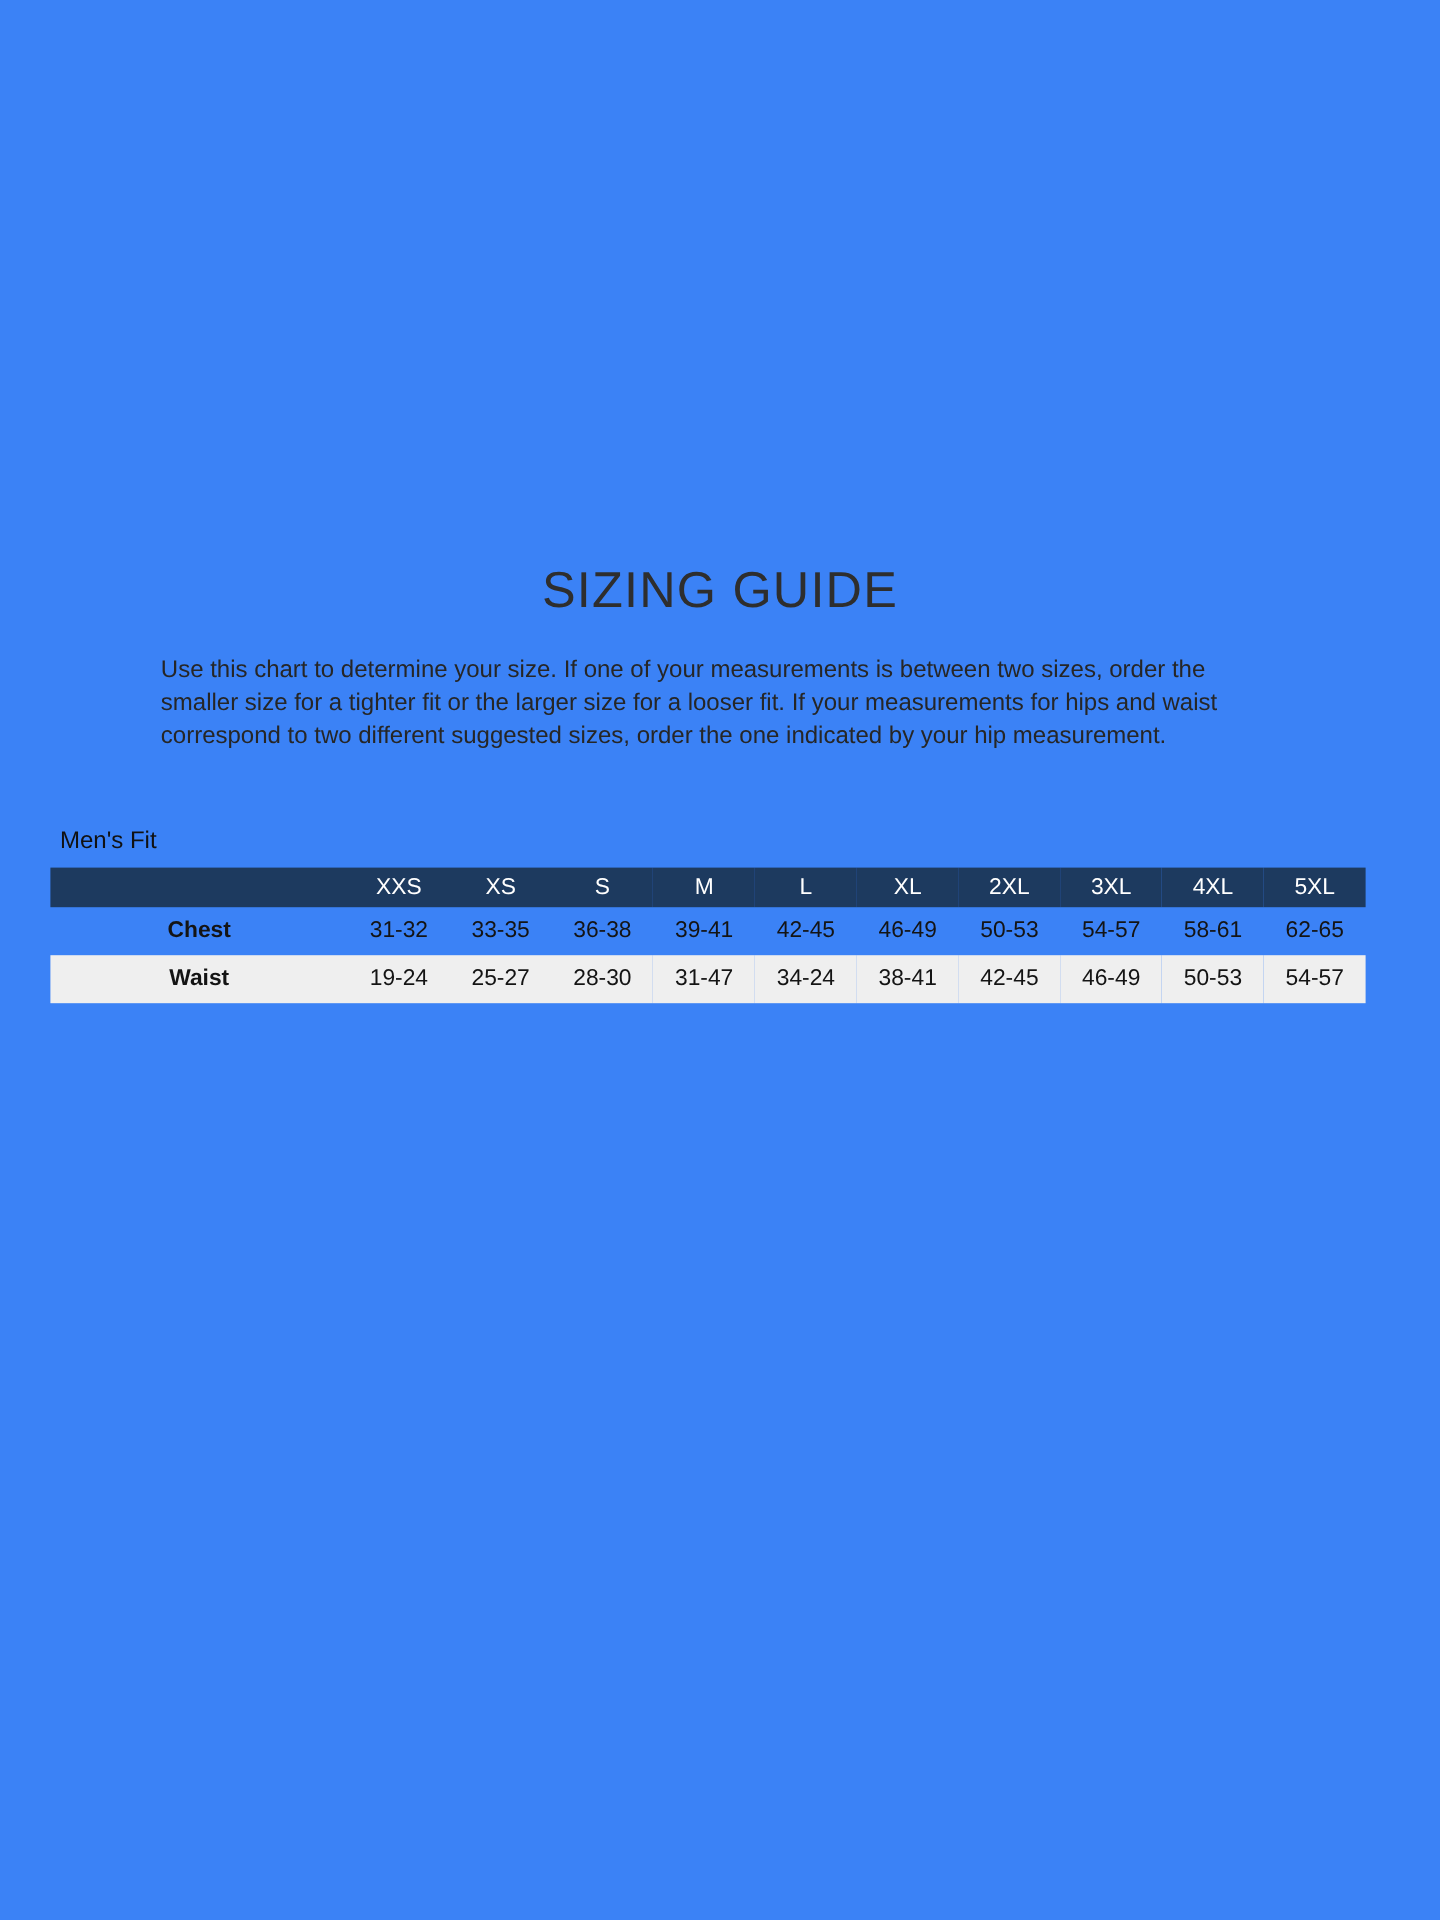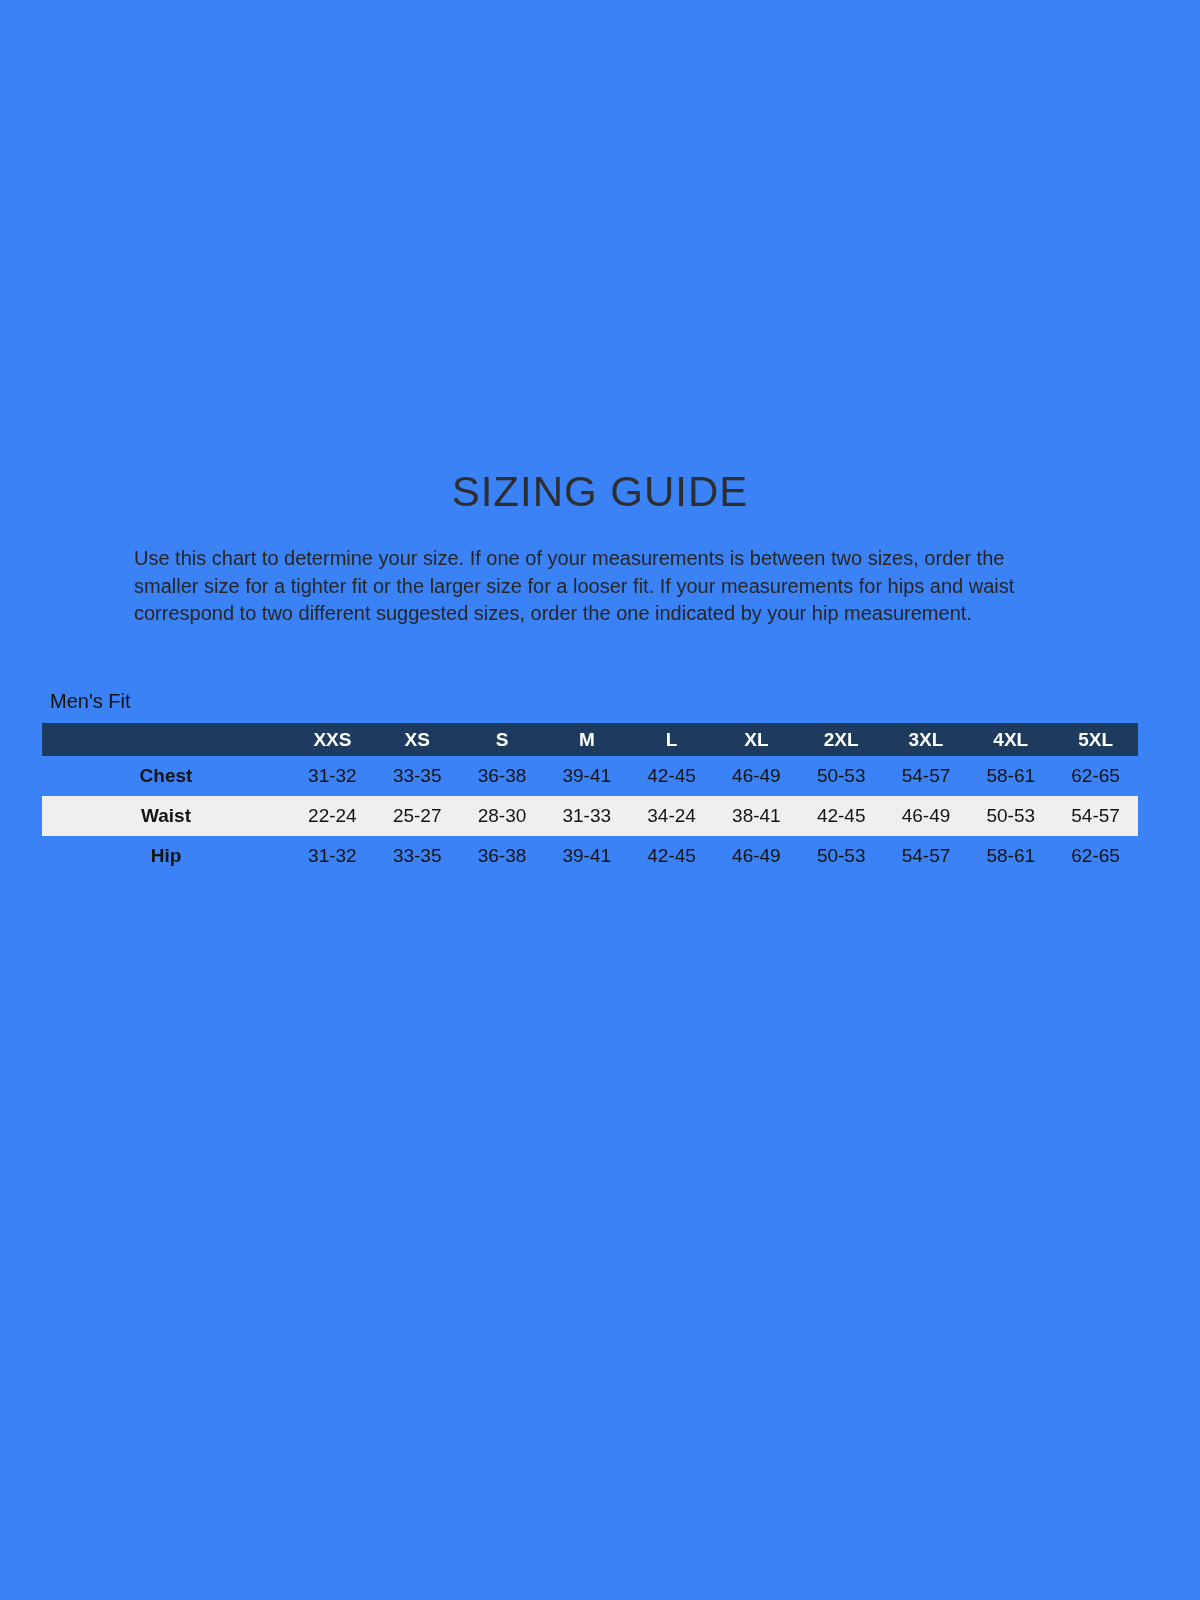--- a/index.html
+++ b/index.html
@@ -58,21 +58,21 @@
   .size-table th,
   .size-table td {
     padding: 0;
     text-align: center;
     font-size: 19px;
     white-space: nowrap;
   }
   .size-table thead th {
     background: var(--header-bg, #1d3a5f);
     color: var(--header-text, #ffffff);
-    font-weight: 700;
+    font-weight: 400;
     height: 33px;
   }
   .size-table tbody td {
     height: 40px;
     color: #141414;
   }
   .size-table tbody tr.alt { background: var(--alt-row-bg, #efefef); }
   .size-table td.row-label { font-weight: 700; }
 </style>
 </head>
@@ -115,40 +115,27 @@
         <td>39-41</td>
         <td>42-45</td>
         <td>46-49</td>
         <td>50-53</td>
         <td>54-57</td>
         <td>58-61</td>
         <td>62-65</td>
       </tr>
       <tr class="alt">
         <td class="row-label">Waist</td>
-        <td>22-24</td>
+        <td>19-24</td>
         <td>25-27</td>
         <td>28-30</td>
-        <td>31-33</td>
+        <td>31-47</td>
         <td>34-24</td>
         <td>38-41</td>
         <td>42-45</td>
         <td>46-49</td>
         <td>50-53</td>
         <td>54-57</td>
       </tr>
-      <tr>
-        <td class="row-label">Hip</td>
-        <td>31-32</td>
-        <td>33-35</td>
-        <td>36-38</td>
-        <td>39-41</td>
-        <td>42-45</td>
-        <td>46-49</td>
-        <td>50-53</td>
-        <td>54-57</td>
-        <td>58-61</td>
-        <td>62-65</td>
-      </tr>
     </tbody>
   </table>
 
 </div>
 
 </body></html>

